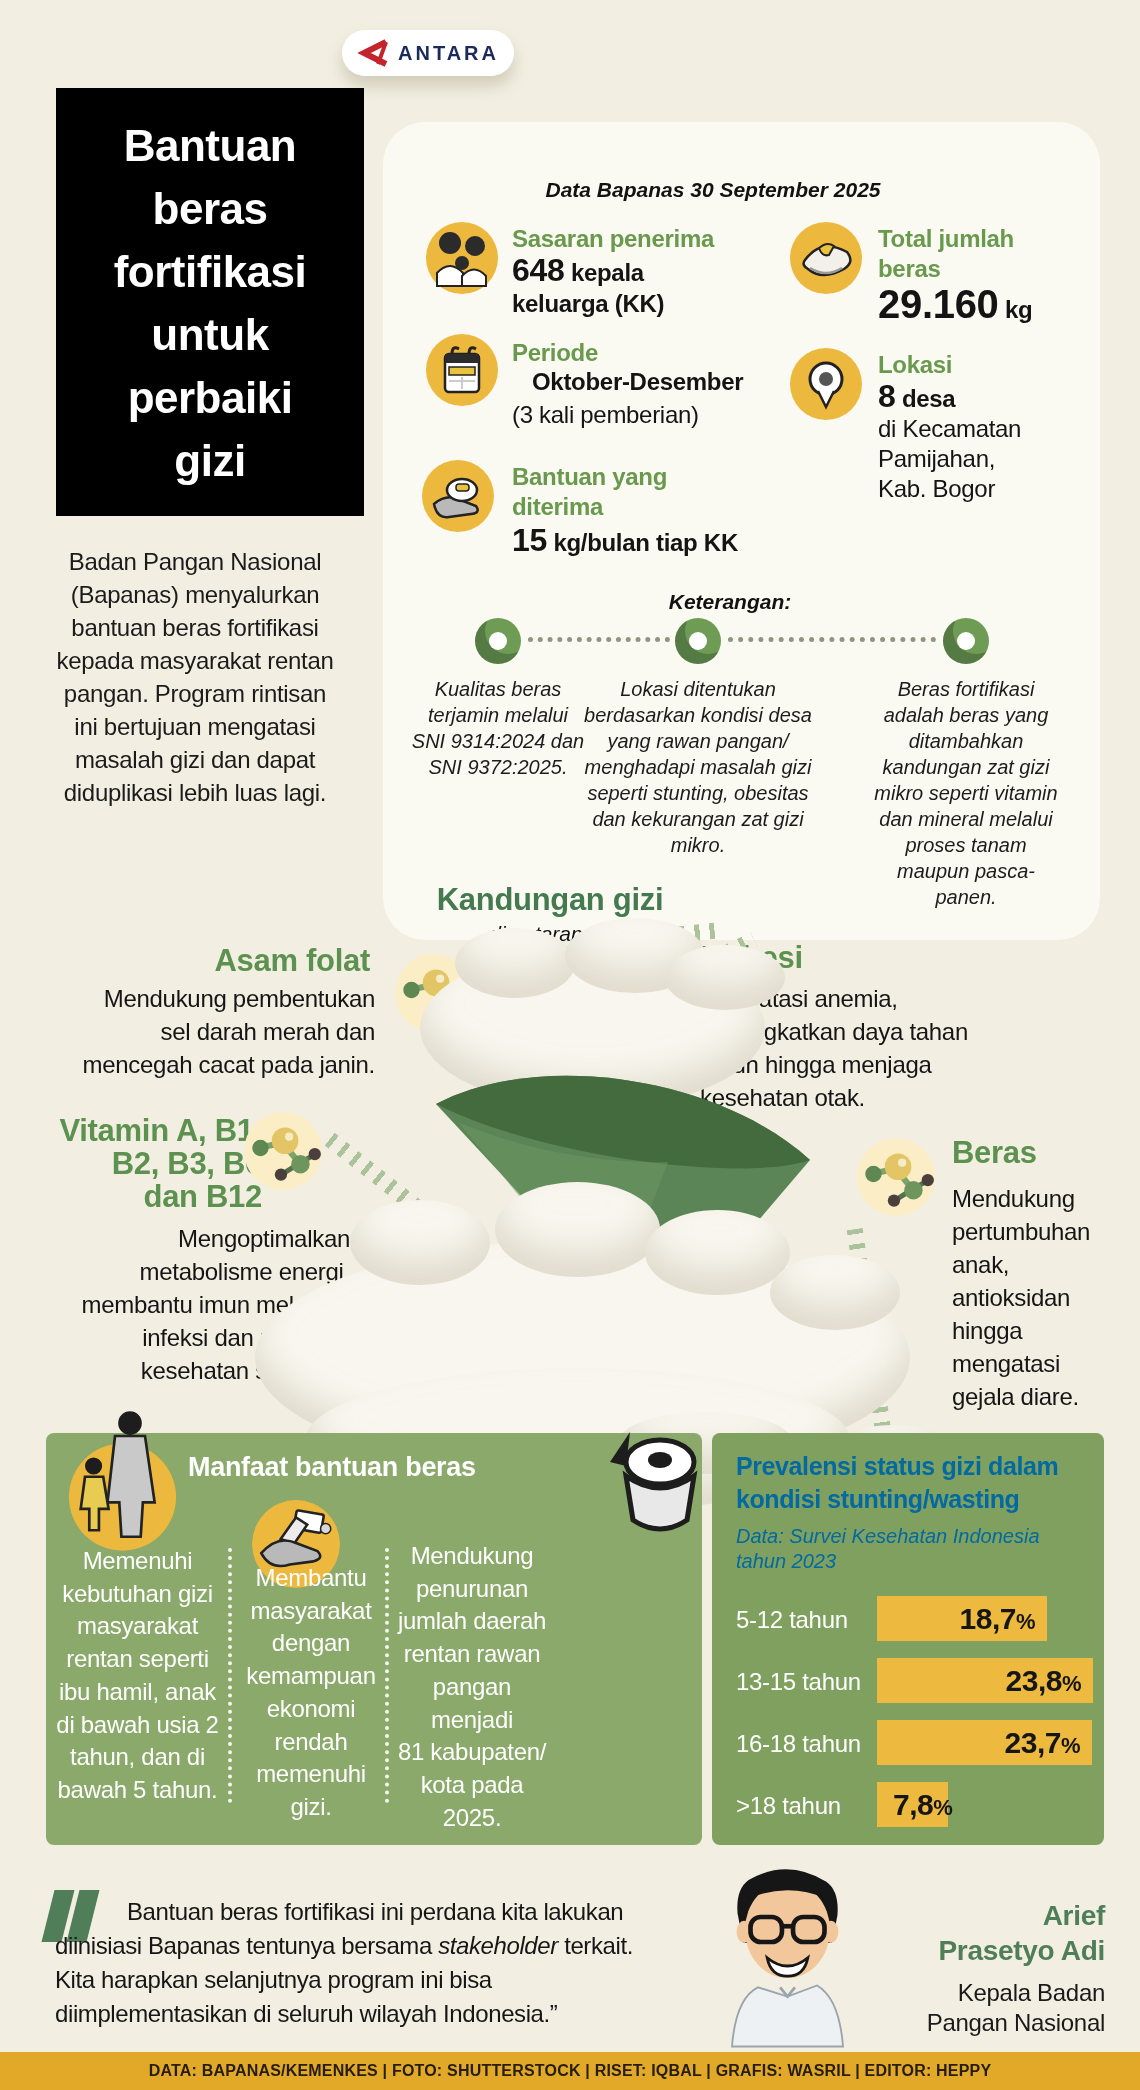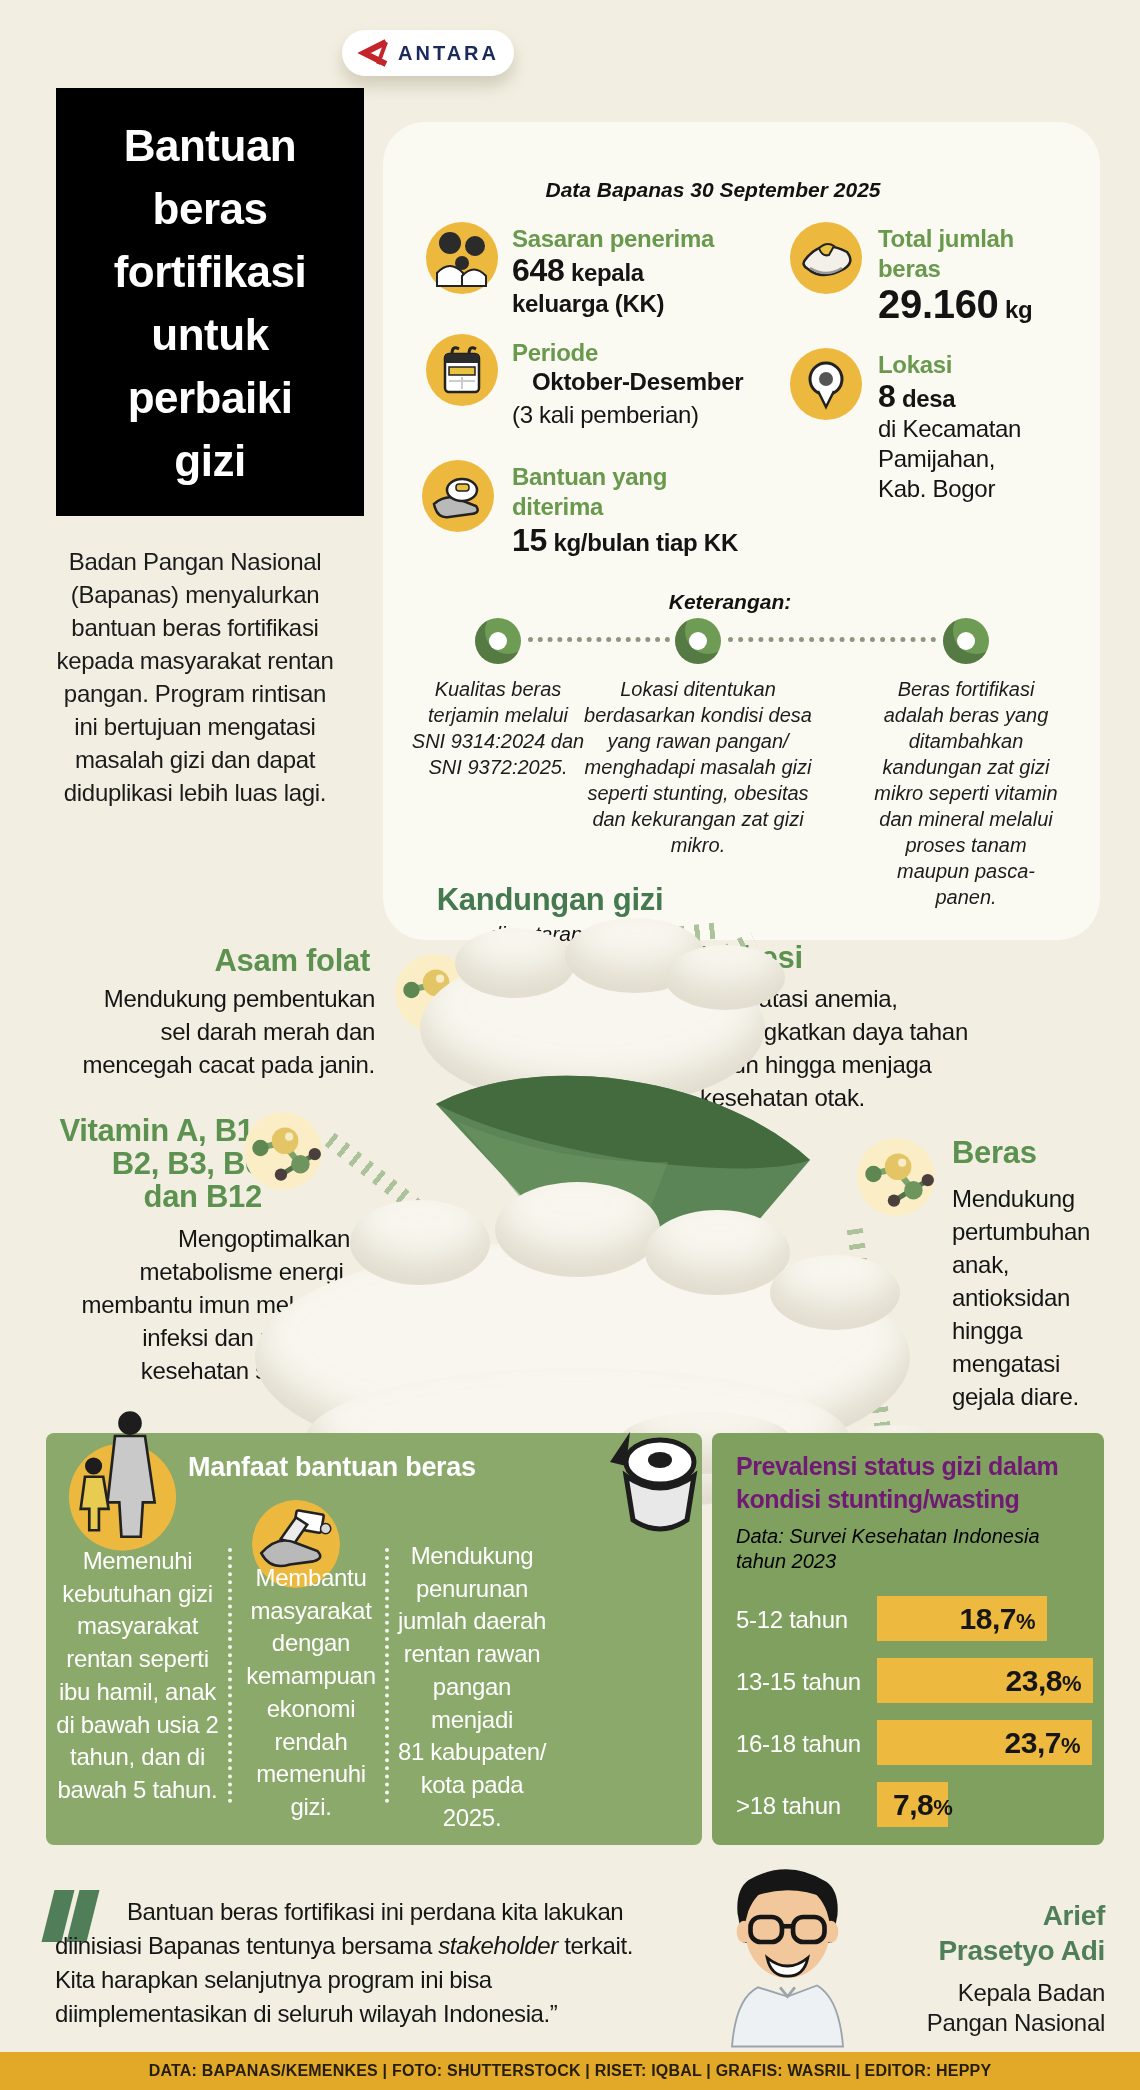--- a/index.html
+++ b/index.html
@@ -48,22 +48,22 @@
   .ray{height:16px;background:repeating-linear-gradient(90deg,#abc29a 0 5px,transparent 5px 15px);}
 
   
   .panel{border-radius:8px;}
   .manfaat-panel{left:46px;top:1433px;width:656px;height:412px;background:#8aa96a;}
   .prev-panel{left:712px;top:1433px;width:392px;height:412px;background:#7fa05f;}
   .manfaat-title{left:188px;top:1452px;width:430px;color:#ffffff;font-weight:bold;font-size:27px;letter-spacing:-0.3px;}
   .benefit{color:#ffffff;font-size:24px;line-height:32.7px;text-align:center;letter-spacing:-0.3px;}
   .vdots{width:0;border-left:4px dotted rgba(255,255,255,.9);}
 
-  .prev-title{left:736px;top:1450px;width:360px;color:#701a75;font-weight:bold;font-size:25px;line-height:33px;letter-spacing:-0.4px;}
-  .prev-sub{left:736px;top:1524px;width:330px;color:#000000;font-size:20px;font-style:italic;line-height:25px;}
+  .prev-title{left:736px;top:1450px;width:360px;color:#0369a1;font-weight:bold;font-size:25px;line-height:33px;letter-spacing:-0.4px;}
+  .prev-sub{left:736px;top:1524px;width:330px;color:#0369a1;font-size:20px;font-style:italic;line-height:25px;}
   .bar-label{color:#ffffff;font-size:24px;letter-spacing:-0.3px;}
   .bar{height:45px;background:#edb93f;}
   .bar .val{position:absolute;right:12px;top:50%;transform:translateY(-50%);font-weight:bold;color:#161616;font-size:30px;letter-spacing:-0.5px;white-space:nowrap;}
   .bar.short .val{right:auto;left:16px;}
   .bar .pct{font-size:22px;}
 
   
   .qmark span{display:inline-block;width:20px;height:52px;background:#4f7e58;transform:skewX(-14deg);margin-right:5px;}
   .quote-line{font-size:24px;color:#161616;line-height:34px;letter-spacing:-0.4px;}
   .author-name{left:900px;top:1898px;width:205px;text-align:right;color:#4f7e58;font-weight:bold;font-size:28px;line-height:35px;letter-spacing:-0.3px;}

